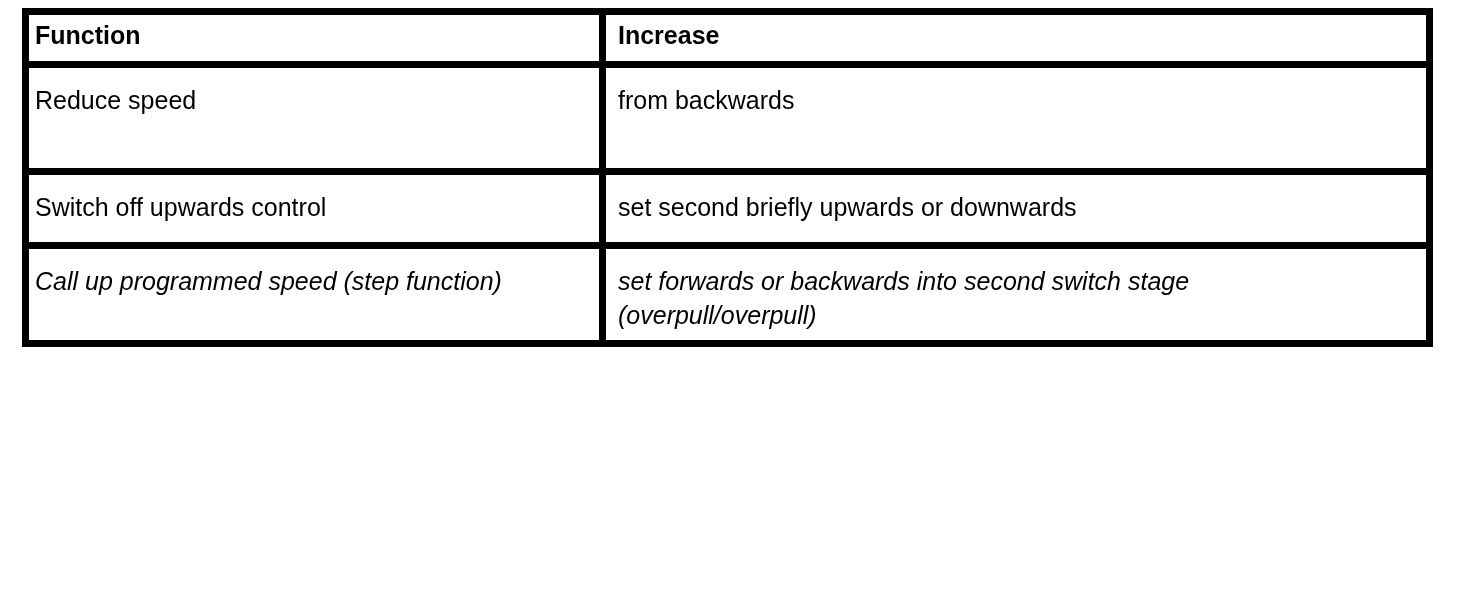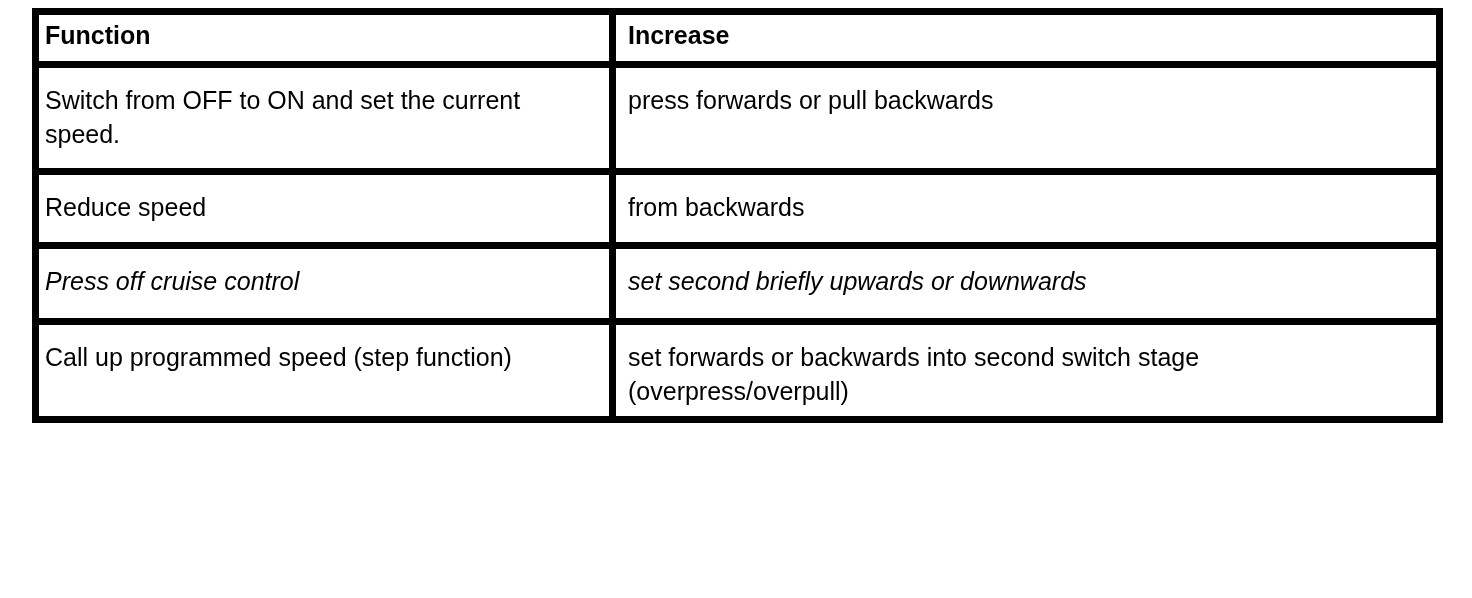--- a/index.html
+++ b/index.html
@@ -9,21 +9,21 @@
   }
   body {
     width: 1472px;
     height: 598px;
     position: relative;
     font-family: "Liberation Sans", sans-serif;
     color: #000000;
   }
   table.manual-table {
     position: absolute;
-    left: 32px;
+    left: 22px;
     top: 8px;
     width: 1404px;
     border-collapse: collapse;
     table-layout: fixed;
   }
   table.manual-table th,
   table.manual-table td {
     border: 7px solid #000000;
     vertical-align: top;
     font-size: 25px;
@@ -60,31 +60,26 @@
     <col style="width:827px">
   </colgroup>
   <thead>
     <tr class="header-row">
       <th class="col-function">Function</th>
       <th class="col-operation">Increase</th>
     </tr>
   </thead>
   <tbody>
     <tr>
-      <td class="col-function">Switch from OFF to ON and set the current
-speed.</td>
-      <td class="col-operation">press forwards or pull backwards</td>
-    </tr>
-    <tr>
       <td class="col-function">Reduce speed</td>
       <td class="col-operation">from backwards</td>
     </tr>
     <tr>
-      <td class="col-function">Press off cruise control</td>
+      <td class="col-function">Switch off upwards control</td>
       <td class="col-operation">set second briefly upwards or downwards</td>
     </tr>
     <tr>
       <td class="col-function">Call up programmed speed (step function)</td>
       <td class="col-operation">set forwards or backwards into second switch stage
-(overpress/overpull)</td>
+(overpull/overpull)</td>
     </tr>
   </tbody>
 </table>
 
 </body></html>

